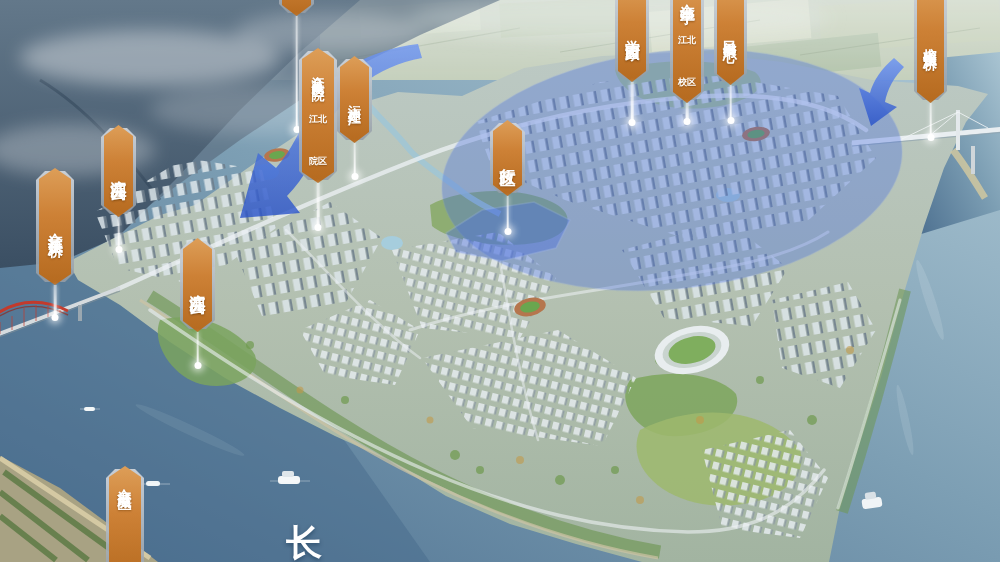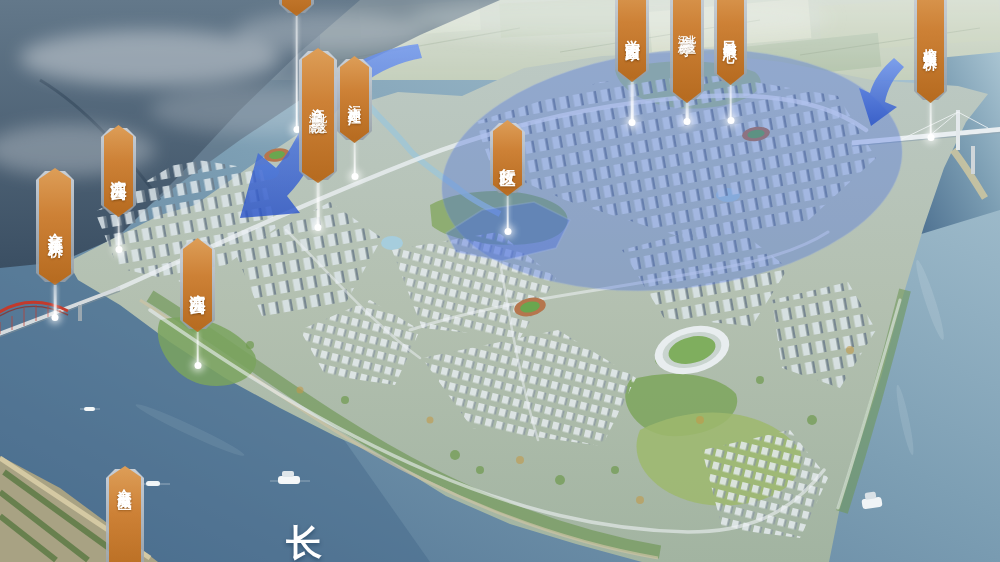--- a/index.html
+++ b/index.html
@@ -14,21 +14,21 @@
     clip-path:polygon(9px 0,calc(100% - 9px) 0,100% 9px,100% calc(100% - 9px),calc(100% - 9px) 100%,9px 100%,0 calc(100% - 9px),0 9px);
     box-shadow:0 1px 4px rgba(20,30,40,.35);}
   .flag .face{position:absolute;left:1px;right:1px;top:0;bottom:0;
     background:linear-gradient(180deg,#dd9e58 0%,#cd8136 40%,#b56a1f 100%);
     clip-path:polygon(50% 0,100% 11px,100% calc(100% - 11px),50% 100%,0 calc(100% - 11px),0 11px);
     display:flex;flex-direction:column;align-items:center;justify-content:center;}
   .face .vtext{writing-mode:vertical-rl;text-orientation:upright;color:#fff;font-weight:bold;
     letter-spacing:2px;text-shadow:0 1px 2px rgba(95,50,0,.45);line-height:1;}
   .face .sub{color:#fff;font-size:9px;line-height:10px;font-weight:bold;text-align:center;margin-top:3px;
     text-shadow:0 1px 1px rgba(95,50,0,.45);}
-  .face .sub i{display:block;font-style:normal;}
+  .face .sub i{display:block;font-style:normal;margin-top:32px;}
   .face.align-end{justify-content:flex-end;padding-bottom:4px;}
   .face.align-start{justify-content:flex-start;padding-top:12px;}
   .ptr{position:absolute;left:50%;transform:translateX(-50%);width:2.5px;
     background:linear-gradient(180deg,rgba(255,255,255,.55),rgba(255,255,255,.95));
     box-shadow:0 0 4px rgba(255,255,255,.65);}
   .dot{position:absolute;left:50%;transform:translateX(-50%);width:7px;height:7px;border-radius:50%;
     background:#fff;box-shadow:0 0 7px 3px rgba(255,255,255,.65);}
 
   
   .river-char{position:absolute;left:286px;top:519px;z-index:4;color:#fff;font-size:36px;font-weight:600;

